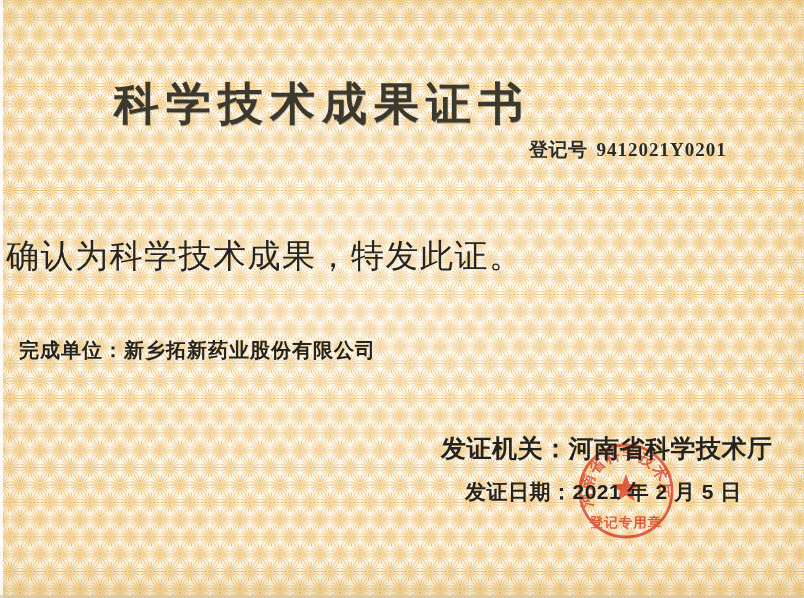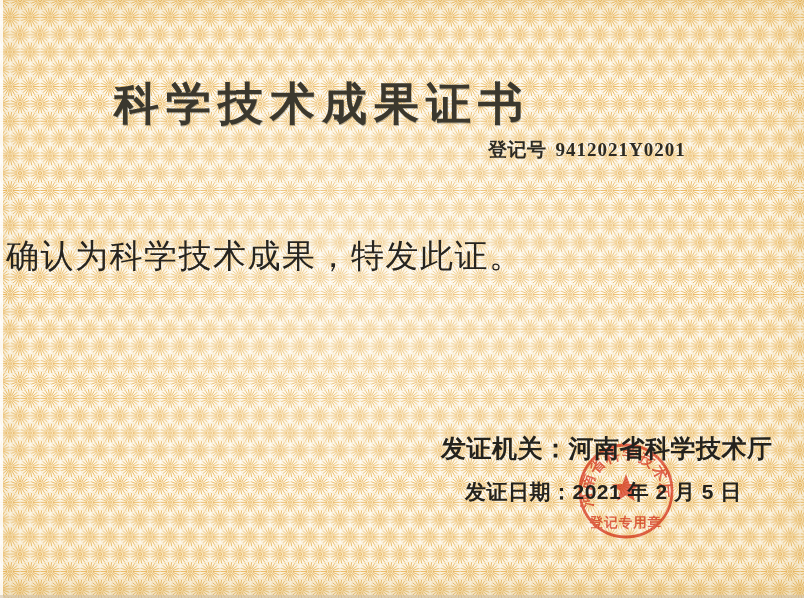--- a/index.html
+++ b/index.html
@@ -46,21 +46,21 @@
     font-family: "Liberation Sans", sans-serif;
     font-weight: bold;
     font-size: 45px;
     letter-spacing: 7px;
     color: #3b382e;
     z-index: 3;
     text-shadow: 0.5px 0.5px 0 rgba(60,55,40,0.35);
   }
   .reg-line {
     position: absolute;
-    left: 488px; top: 137px;
+    left: 529px; top: 137px;
     z-index: 3;
     font-family: "Liberation Serif", serif;
     font-weight: bold;
     font-size: 19px;
     color: #2c2a24;
     letter-spacing: 0.5px;
     white-space: nowrap;
   }
   .reg-line .reg-number { margin-left: 9px; letter-spacing: 1px; }
 
@@ -140,20 +140,23 @@
   <div class="tone-layer"></div>
 
   <div class="cert-title">科学技术成果证书</div>
 
   <div class="reg-line">
     <span>登记号</span><span class="reg-number">9412021Y0201</span>
   </div>
 
   <div class="body-line2">确认为科学技术成果，特发此证。</div>
 
+  <div class="field field-unit">
+    <span>完成单位：</span><span>新乡拓新药业股份有限公司</span>
+  </div>
 
   <svg class="seal" width="108" height="108" viewBox="0 0 108 108" xmlns="http://www.w3.org/2000/svg">
     <defs>
       <path id="sealArc" d="M 22.2,68.4 A 35,35 0 1 1 85.8,68.4" fill="none"></path>
     </defs>
     <circle cx="54" cy="51" r="46" fill="none" stroke="#df4b38" stroke-width="2.8"></circle>
     <polygon fill="#df4b38" points="54,34 57.6,44 68.3,44.4 59.9,50.9 62.8,61.1 54,55.2 45.2,61.1 48.1,50.9 39.7,44.4 50.4,44"></polygon>
     <text font-family="Liberation Sans, sans-serif" font-size="15" fill="#df4b38" font-weight="bold" letter-spacing="1">
       <textPath href="#sealArc" startOffset="2">河南省科学技术厅</textPath>
     </text>

